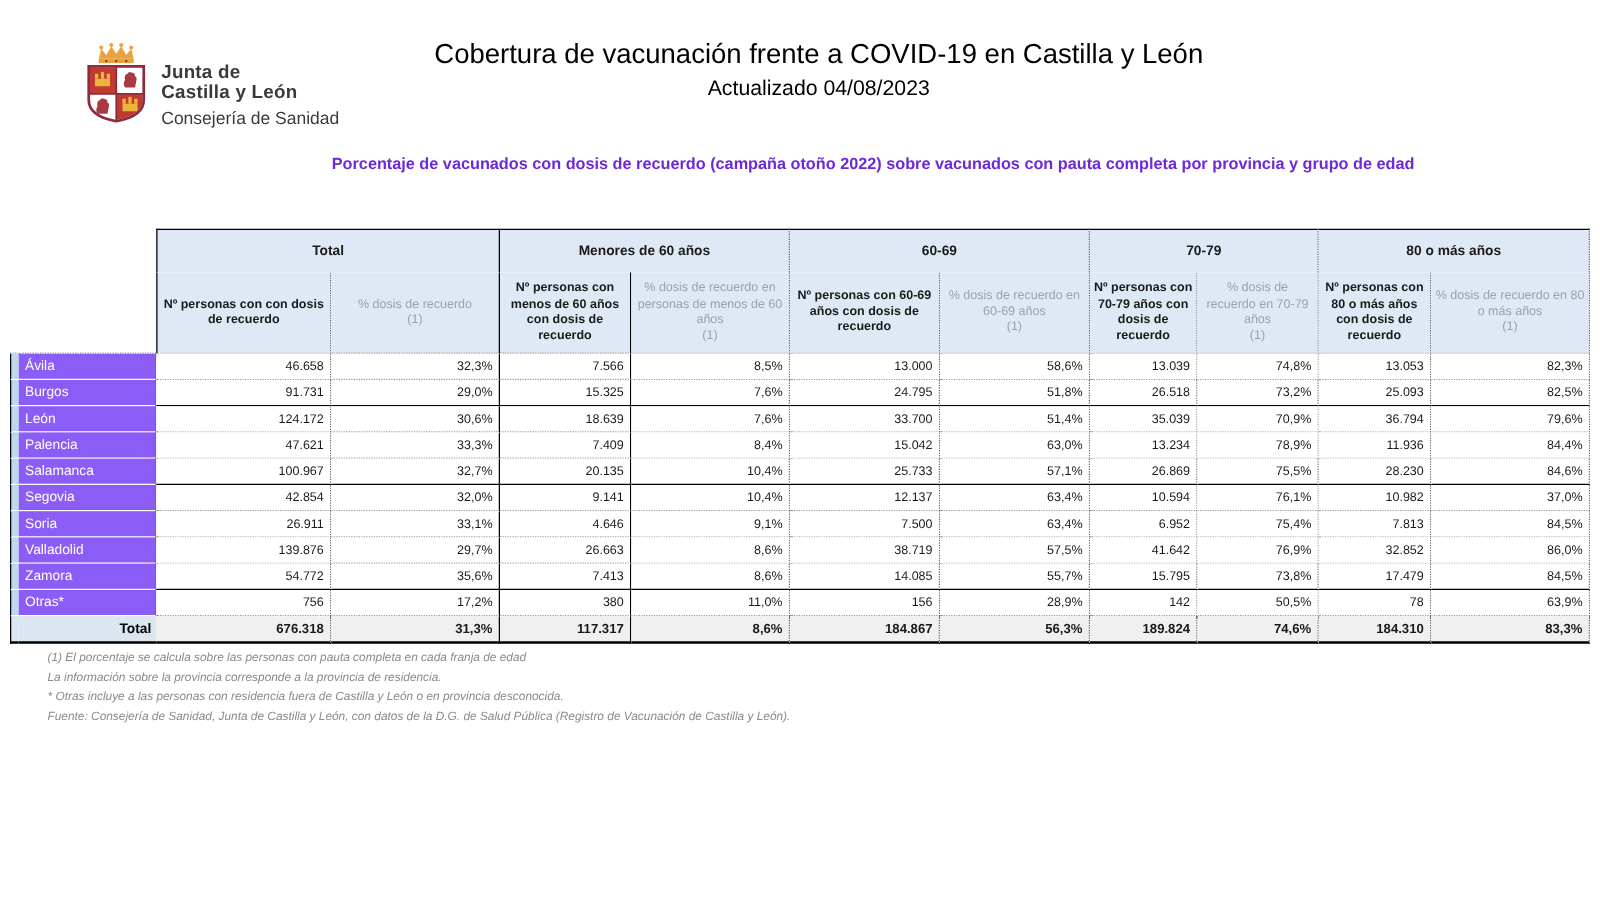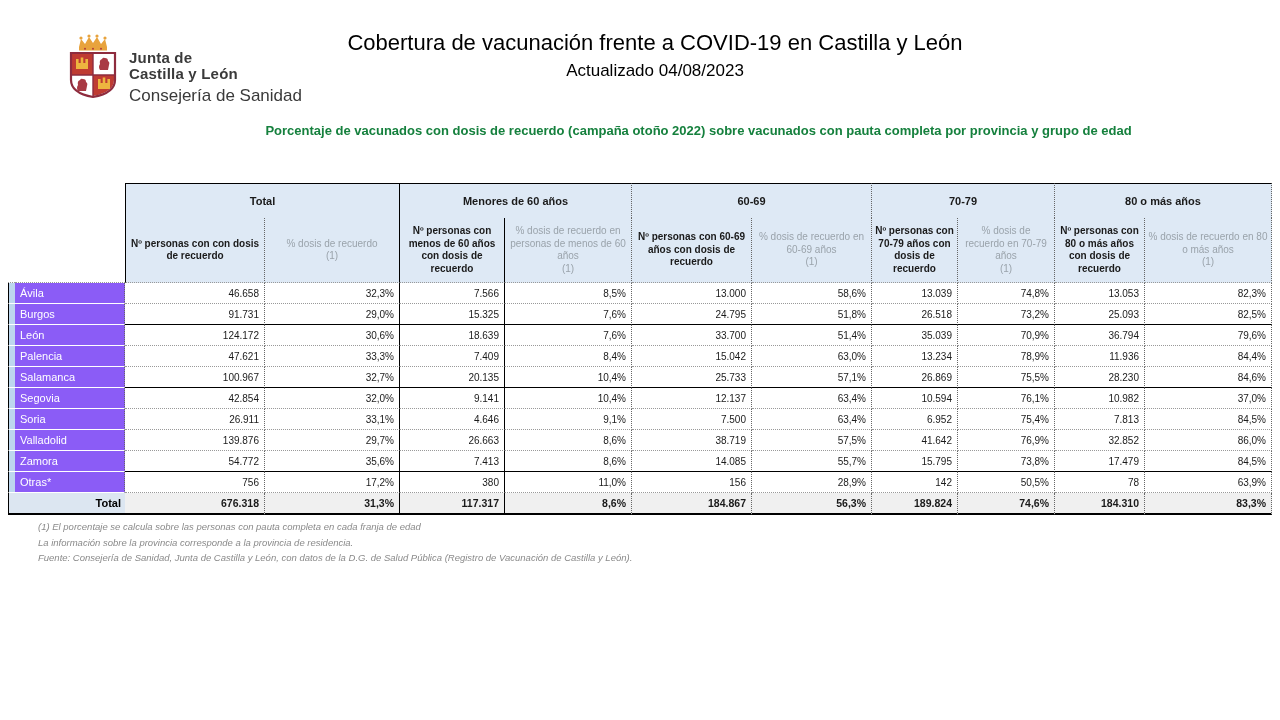--- a/index.html
+++ b/index.html
@@ -6,29 +6,29 @@
   .canvas{
     position:relative; width:1280px; height:720px; background:#fff; overflow:hidden;
     font-family:"Liberation Sans", sans-serif; color:#1a1a1a;
   }
 
   
   .logo{position:absolute; left:64px; top:34px; display:flex; gap:7px;}
   .logo svg{display:block;}
   .logo-text{padding-top:16px; line-height:1.08;}
   .logo-line{font-weight:bold; font-size:15px; color:#3a3a3a; letter-spacing:.2px;}
-  .logo-dept{font-size:17px; color:#3a3a3a; margin-top:5px;}
+  .logo-dept{font-size:14px; color:#3a3a3a; margin-top:5px;}
 
   .title-block{position:absolute; left:30px; right:0; top:30px; text-align:center;}
   .main-title{font-size:22px; color:#000;}
   .updated{font-size:17px; color:#000; margin-top:5px;}
 
   .table-title{
     position:absolute; left:125px; right:8px; top:123px; text-align:center;
-    font-size:13px; font-weight:bold; color:#15803d;
+    font-size:13px; font-weight:bold; color:#6d28d9;
   }
 
   
   #grid{
     position:absolute; left:8px; top:183px; display:grid;
     grid-template-columns:7px 110px 140px 135px 105px 127px 120px 120px 86px 97px 90px 127px;
     grid-template-rows:35px 65px repeat(10,21px) 22px;
   }
   .c{display:flex; align-items:center; box-sizing:border-box; overflow:hidden;}
 
@@ -276,16 +276,17 @@
       <div class="c total-val vr-dot">56,3%</div>
       <div class="c total-val vr-dot">189.824</div>
       <div class="c total-val vr-dot">74,6%</div>
       <div class="c total-val vr-dot">184.310</div>
       <div class="c total-val vr-dot">83,3%</div>
     </div>
 
   <div class="footnotes">
     <div class="fn">(1) El porcentaje se calcula sobre las personas con pauta completa en cada franja de edad</div>
     <div class="fn">La información sobre la provincia corresponde a la provincia de residencia.</div>
+    <div class="fn">* Otras incluye a las personas con residencia fuera de Castilla y León o en provincia desconocida.</div>
     <div class="fn">Fuente: Consejería de Sanidad, Junta de Castilla y León, con datos de la D.G. de Salud Pública (Registro de Vacunación de Castilla y León).</div>
   </div>
 
 </div>
 
 </body></html>

